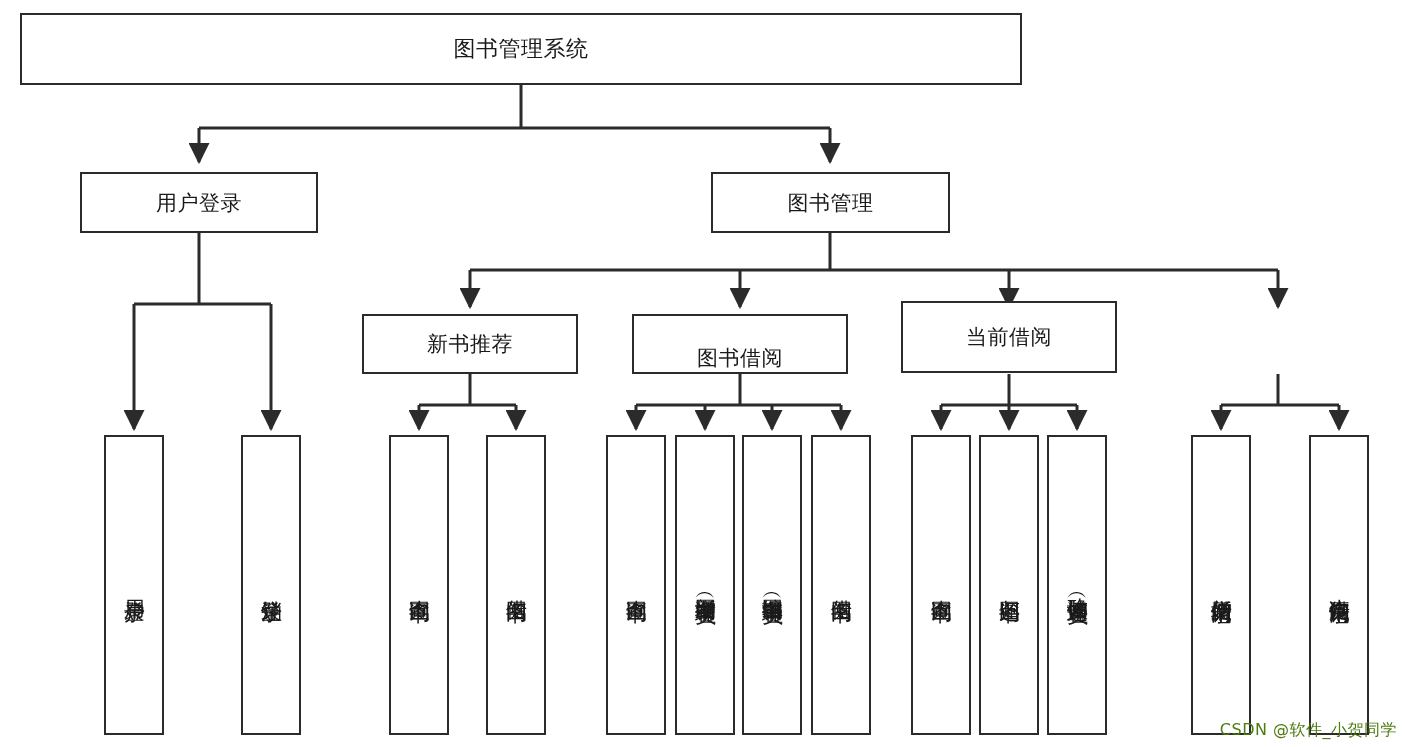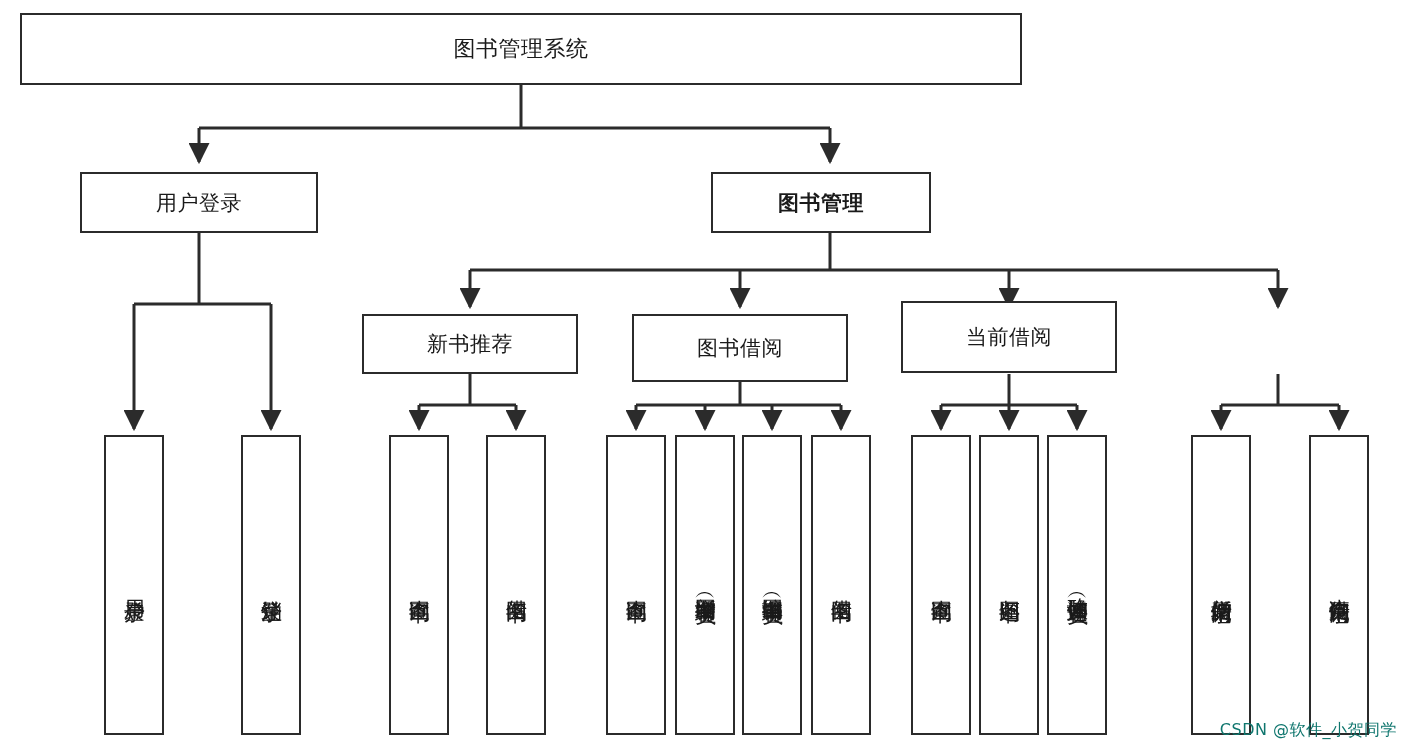--- a/index.html
+++ b/index.html
@@ -60,21 +60,21 @@
     writing-mode: vertical-rl;
     text-orientation: upright;
     display: block;
     max-height: 100%;
   }
   .watermark {
     position: absolute;
     right: 8px;
     bottom: 6px;
     font-size: 16px;
-    color: #0f766e;
+    color: #4d7c0f;
     letter-spacing: 0.5px;
     z-index: 3;
     white-space: nowrap;
   }
 </style>
 </head>
 <body>
 
 <div id="canvas">
 
@@ -129,29 +129,29 @@
   </svg>
 
   <div class="node node-h node-root" style="left:20px; top:13px; width:1002px; height:72px;">
     <span>图书管理系统</span>
   </div>
 
   <div class="node node-h" style="left:80px; top:172px; width:238px; height:61px;">
     <span>用户登录</span>
   </div>
 
-  <div class="node node-h" style="left:711px; top:172px; width:220px; height:61px;font-weight:bold;">
+  <div class="node node-h" style="left:711px; top:172px; width:239px; height:61px;">
     <span>图书管理</span>
   </div>
 
   <div class="node node-h" style="left:362px; top:314px; width:216px; height:60px;">
     <span>新书推荐</span>
   </div>
 
-  <div class="node node-h" style="left:632px; top:314px; width:216px; height:68px;">
+  <div class="node node-h" style="left:632px; top:314px; width:216px; height:60px;align-items:flex-end;">
     <span>图书借阅</span>
   </div>
 
   <div class="node node-h" style="left:901px; top:301px; width:216px; height:72px;">
     <span>当前借阅</span>
   </div>
 
 
   <div class="node node-v" style="left:104px; top:435px; width:60px; height:300px;">
     <span class="vtext">用户登录</span>

